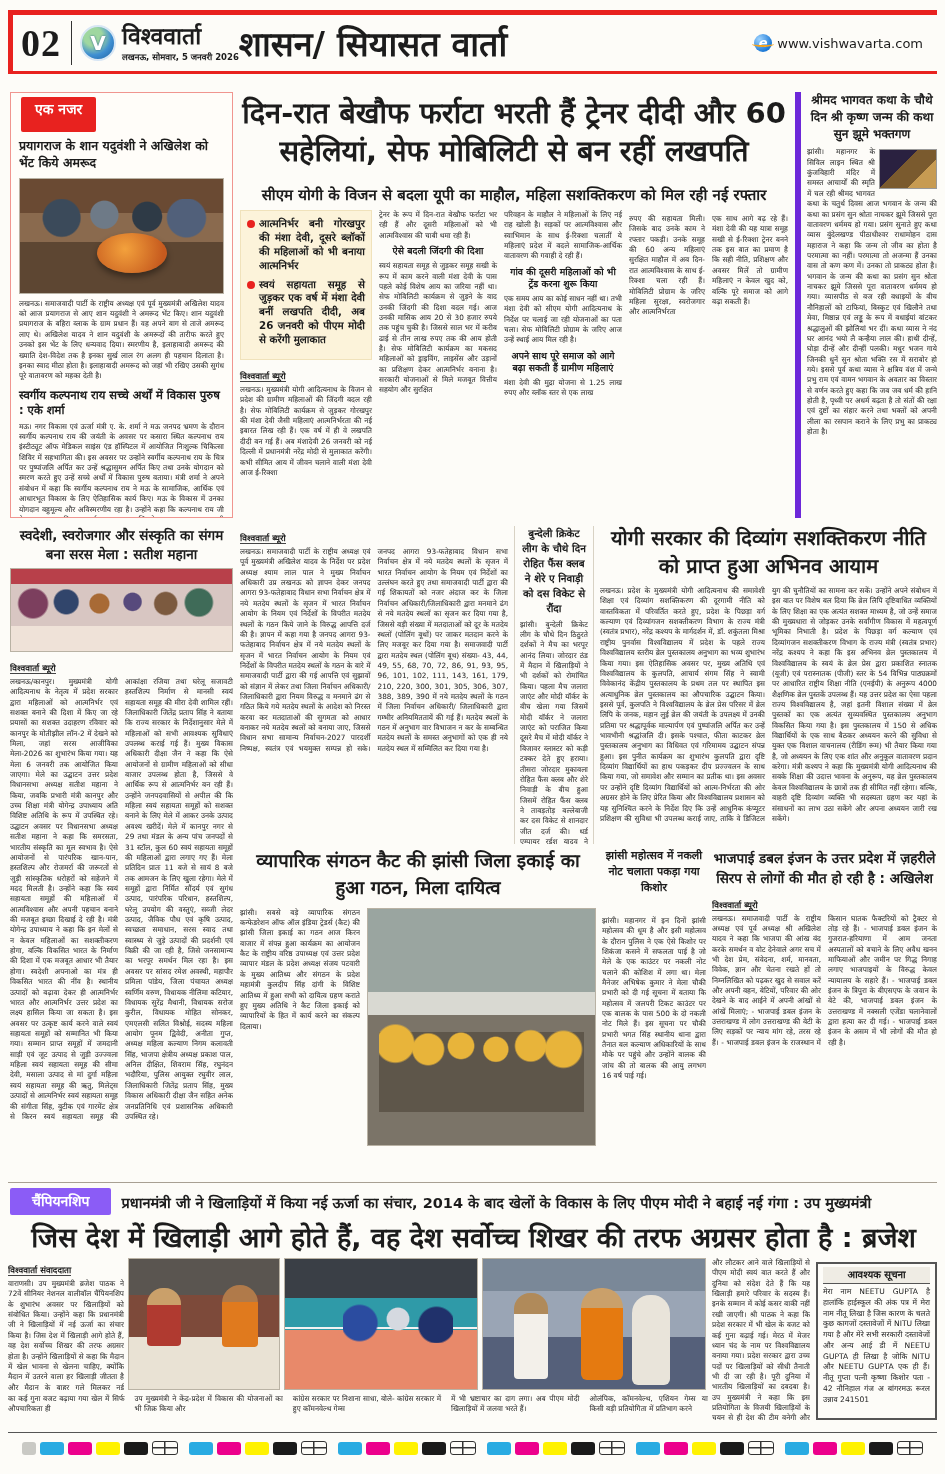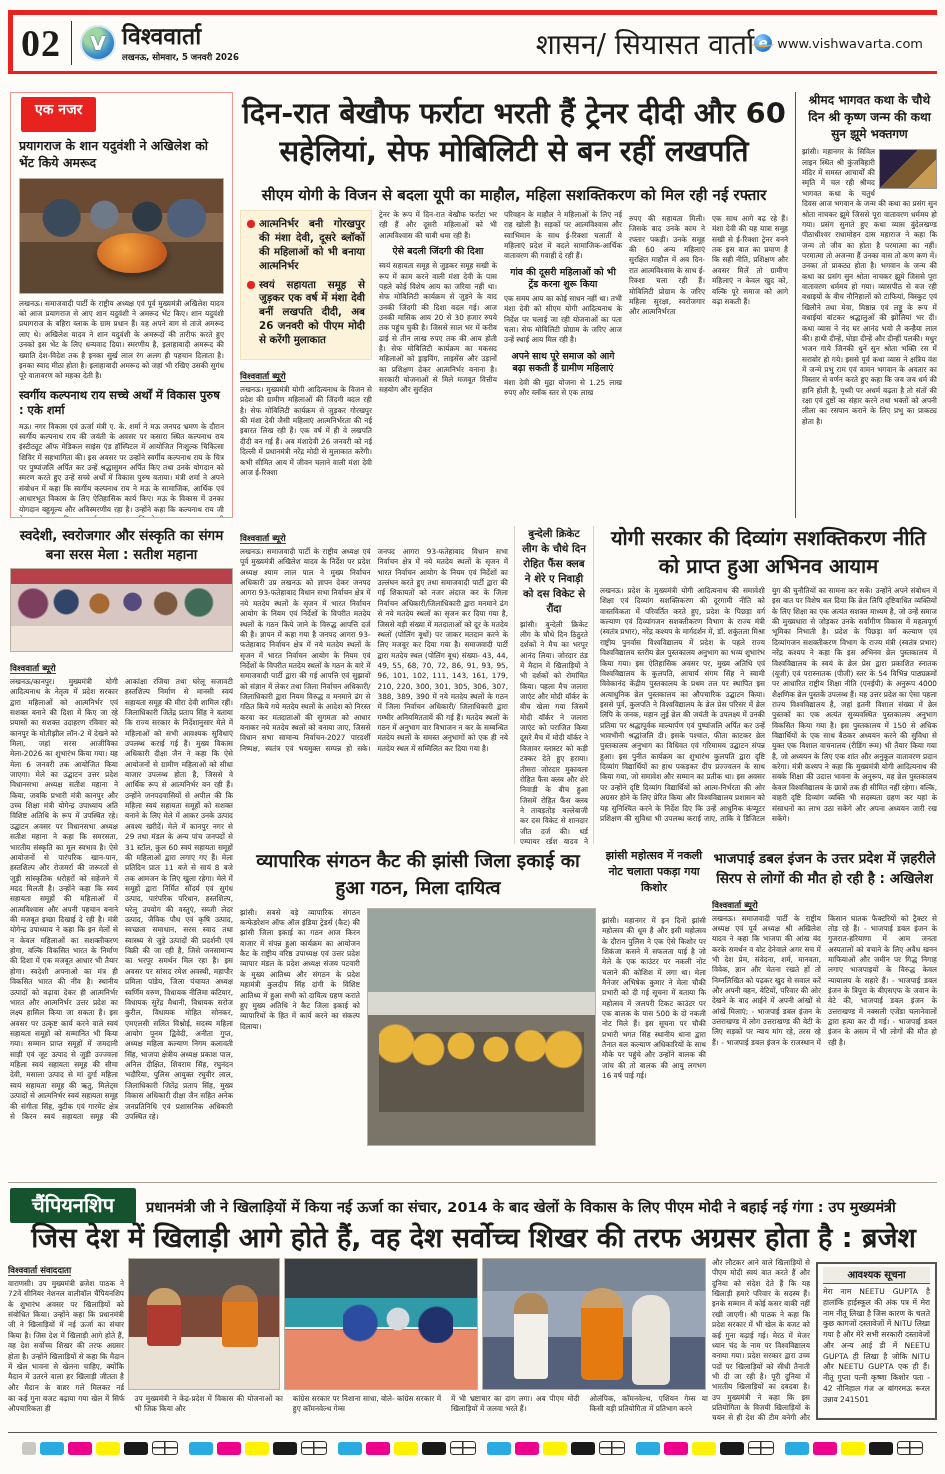--- a/index.html
+++ b/index.html
@@ -13,21 +13,21 @@
          display:flex; align-items:center; }
   .pagenum { font-size:38px; font-weight:700; padding:0 10px 0 8px; letter-spacing:1px;font-family:Liberation Serif, serif; }
   .hdr-div { width:1px; height:44px; background:#333; margin-right:8px; }
   .logo-circle { width:36px; height:36px; border-radius:50%;
          background:radial-gradient(circle at 35% 30%, #9fd7a0 0 30%, #3f8fd2 60%, #1b5e9e 100%);
          border:2px solid #d7e6f4; position:relative; margin-right:6px; flex:0 0 auto; }
   .logo-circle::before { content:"V"; position:absolute; left:50%; top:50%; transform:translate(-50%,-52%);
          color:#fff; font-weight:700; font-size:20px; text-shadow:0 0 2px #14508a; }
   .masthead-name { font-size:23px; font-weight:700; line-height:1; }
   .masthead-date { font-size:8.5px; font-weight:700; margin-top:3px; }
-  .hdr-center { flex:1; text-align:right; font-size:28px; font-weight:400; }
+  .hdr-center { flex:1; text-align:left; font-size:34px; font-weight:700; }
   .hdr-right { display:flex; align-items:center; gap:5px; padding-right:14px; }
   .e-icon { width:18px; height:18px; border-radius:50%;
          background:radial-gradient(circle at 30% 30%, #9fd4ff, #1e7ad6 70%); position:relative; }
   .e-icon::before { content:"e"; position:absolute; left:50%; top:50%; transform:translate(-50%,-55%);
          color:#fff; font-weight:700; font-size:13px; font-style:italic; }
   .e-icon::after { content:""; position:absolute; left:-2px; top:7px; width:22px; height:4px;
          border-bottom:2px solid #f3a11b; border-radius:50%; }
   .website { font-size:13px; font-weight:400; }
 
   
@@ -70,21 +70,21 @@
       background:linear-gradient(115deg,#23324d 0 34%,#3d5f9e 34% 55%,#8fa8c8 55% 72%,#b8c4d6 72% 100%); }
   .ph-driver::before { content:""; position:absolute; right:18%; top:42%; width:52px; height:70px; border-radius:26px 26px 8px 8px;
       background:linear-gradient(180deg,#27335c 0 40%, #d2503c 40% 100%); }
   .ph-driver::after { content:""; position:absolute; right:24%; top:36%; width:26px; height:26px; border-radius:50%;
       background:#9c6b4f; box-shadow:-60px -40px 0 18px rgba(250,250,255,.25); }
   .lead-colD-txt { display:flex; gap:7px; margin-top:4px; }
   .lead-colD-txt .body-txt { width:50%; }
 
   
   .bhagwat { position:absolute; left:795px; top:92px; width:142px; height:426px; overflow:hidden;
-             border-left:1px solid #6d28d9; padding-left:6px; }
+             border-left:6px solid #6d28d9; padding-left:6px; }
   .bhagwat h3 { font-size:12px; font-weight:700; text-align:center; line-height:1.4; margin-bottom:5px; }
   .inset-ph { float:right; width:58px; height:40px; margin:2px 0 2px 4px;
       background:linear-gradient(135deg,#2a2140 0 40%,#7a5a2e 40% 70%,#c79b52 70% 100%); border:1px solid #999; }
 
   
   .saras { position:absolute; left:10px; top:526px; width:223px; height:650px; overflow:hidden; }
   .saras h2 { font-size:13.5px; font-weight:700; text-align:center; line-height:1.4; margin-bottom:4px; }
   .ph-saras { width:100%; height:84px; margin-bottom:4px;
       background:linear-gradient(180deg,#b8404a 0 18%,#d8c6c2 18% 70%,#efe2d8 70% 100%); }
   .ph-saras::before { content:""; position:absolute; left:0; top:22%; width:100%; height:40%;
@@ -118,21 +118,21 @@
                  radial-gradient(circle at 90% 45%, #e8b43a 0 9%, transparent 10%),
                  linear-gradient(180deg, transparent 0 30%, #5e564a 30% 100%); }
   .fakenote { position:absolute; left:602px; top:848px; width:104px; height:330px; overflow:hidden; }
   .fakenote h3 { font-size:11px; font-weight:700; text-align:center; line-height:1.45; margin-bottom:20px; }
   .bjp { position:absolute; left:712px; top:848px; width:225px; height:330px; overflow:hidden; }
   .bjp h2 { font-size:13.5px; font-weight:700; text-align:center; line-height:1.5; margin-bottom:4px; }
 
   
   .champ-rule { position:absolute; left:8px; top:1182px; width:929px; height:1px; background:#a8a093; }
   .champ-strip { position:absolute; left:10px; top:1188px; width:927px; display:flex; align-items:center; gap:10px; }
-  .champ-label { background:#14532d; color:#fff; font-size:20px; font-weight:700; padding:3px 22px 5px; border-radius:2px; }
+  .champ-label { background:#8b5cf6; color:#fff; font-size:14px; font-weight:700; padding:3px 22px 5px; border-radius:2px; }
   .champ-kicker { font-size:14.5px; font-weight:700; }
   .champ-head { position:absolute; left:10px; top:1218px; width:927px; font-size:27px; font-weight:700; text-align:center; }
 
   
   .bot-col1 { position:absolute; left:8px; top:1258px; width:116px; height:132px; overflow:hidden; }
   .ph-yogiseat { position:absolute; left:128px; top:1258px; width:152px; height:132px;
       background:linear-gradient(180deg,#5a5550 0 28%,#7d4a3a 28% 60%,#e9e2d4 60% 100%); }
   .ph-yogiseat::before { content:""; position:absolute; left:12%; top:22%; width:34px; height:58px; border-radius:16px 16px 4px 4px;
       background:linear-gradient(180deg,#caa06a 0 30%, #b03a30 30% 100%); }
   .ph-yogiseat::after { content:""; position:absolute; right:14%; top:20%; width:36px; height:62px; border-radius:18px 18px 4px 4px;

